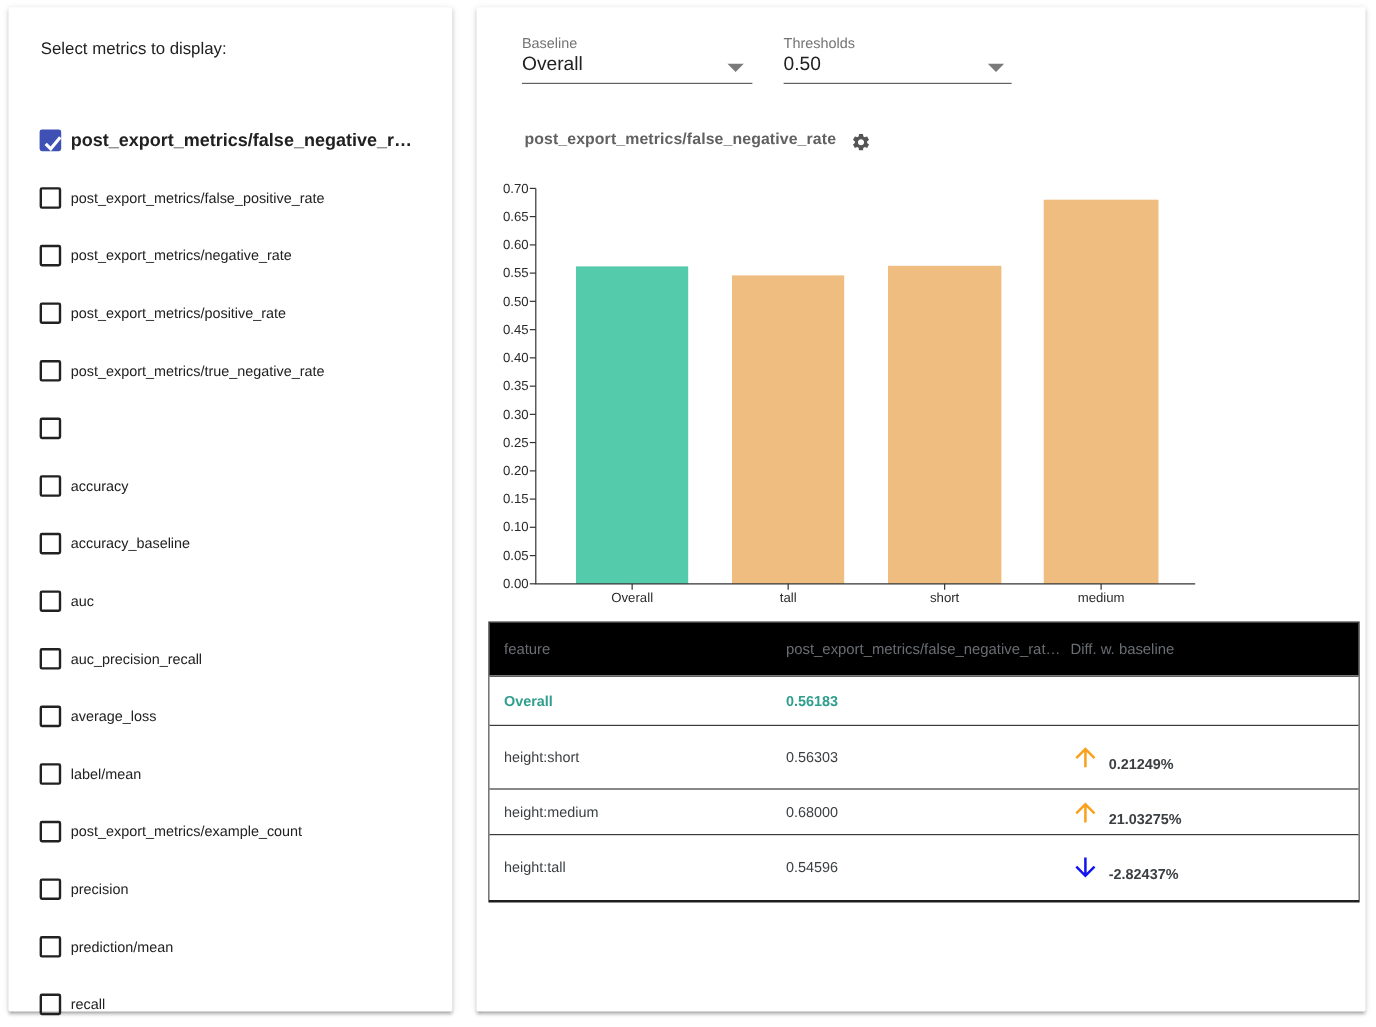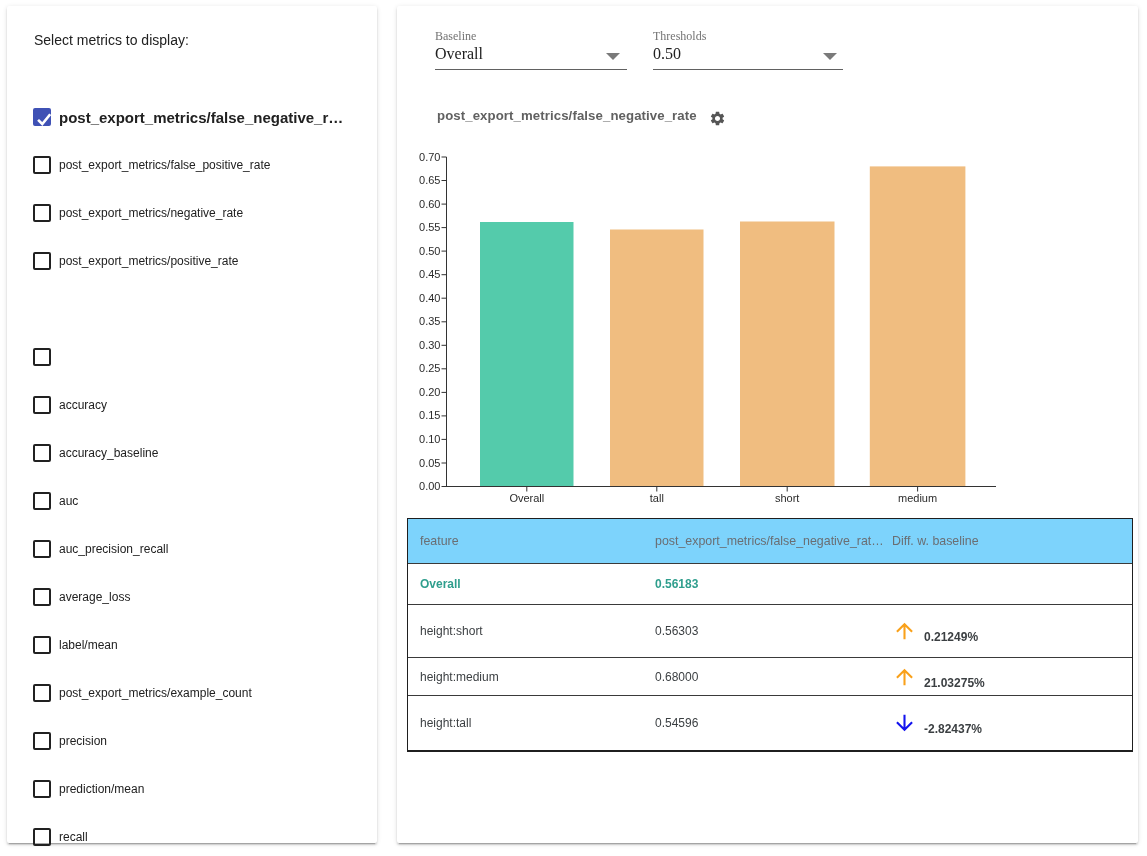--- a/index.html
+++ b/index.html
@@ -6,31 +6,31 @@
 .card { position:absolute; top:6px; height:837px; background:#fff; border-radius:2px;
   box-shadow:0 2px 2px rgba(0,0,0,0.14), 0 1px 5px rgba(0,0,0,0.12), 0 3px 1px -2px rgba(0,0,0,0.2); }
 #card1 { left:7px; width:370px; }
 #card2 { left:397px; width:741px; }
 #card1 h3 { position:absolute; left:27px; top:25.5px; font-size:14px; font-weight:400; color:#212121; }
 .row { position:absolute; left:26px; height:18px; width:330px;margin-top:36px; }
 .cb { position:absolute; left:0; top:0; width:18px; height:18px; border:2px solid #212121; border-radius:2px; }
 .cb.checked { border-color:#3f51b5; background:#3f51b5; }
 .lbl { position:absolute; left:26px; top:50%; transform:translateY(-50%); font-size:12px; color:#212121; white-space:nowrap; }
 .lbl.bold { font-weight:700; font-size:15px; }
-.dd { position:absolute; top:24px;font-family:Liberation Serif, serif; }
+.dd { position:absolute; top:24px; }
 .dd .dlabel { position:absolute; left:0; top:-1.5px; font-size:12px; color:#737373; }
 .dd .dval { position:absolute; left:0; top:15px; font-size:16px; color:#212121; }
 .dd .line { position:absolute; bottom:0; left:0; right:0; height:0; border-bottom:1.2px solid #616161; }
 #dd1 { left:38px; width:192px; height:40px; }
 #dd2 { left:256px; width:190px; height:40px; }
 .ctitle { position:absolute; left:40px; top:102px; font-size:13.2px; font-weight:700; color:#616161; letter-spacing:0.1px; }
 .mtable { position:absolute; left:10px; top:511.5px; width:726px; border:1.6px solid #1f1f1f; border-bottom-width:2.4px; }
 .trow { position:relative; background:#fff; }
 .trow + .trow { border-top:1.2px solid #3a3a3a; }
-.thead { background:#7dd3fc; color:#6a6e73; }
+.thead { background:#000000; color:#6a6e73; }
 .trow .cell { position:absolute; top:50%; transform:translateY(-50%); font-size:12px; white-space:nowrap; color:#3b3f42; }
 .thead .cell { color:#6a6e73; font-size:12.4px; }
 .c1 { left:12px; }
 .c2 { left:247px; }
 .c3 { left:484px; }
 .teal .cell { color:#2f9e8d; font-weight:700; }
 .diff { display:flex; align-items:flex-end; gap:7px;font-weight:bold; }
 .diff span { color:#3b3f42; }
 </style></head>
 <body>
@@ -48,20 +48,24 @@
       <span class="cb"></span>
       <span class="lbl">post_export_metrics/false_positive_rate</span>
     </div>
 <div class="row" style="top:162px">
       <span class="cb"></span>
       <span class="lbl">post_export_metrics/negative_rate</span>
     </div>
 <div class="row" style="top:210px">
       <span class="cb"></span>
       <span class="lbl">post_export_metrics/positive_rate</span>
+    </div>
+<div class="row" style="top:258px">
+      <span class="cb"></span>
+      <span class="lbl">post_export_metrics/true_negative_rate</span>
     </div>
 <div class="row" style="top:306px">
       <span class="cb"></span>
     </div>
 <div class="row" style="top:354px">
       <span class="cb"></span>
       <span class="lbl">accuracy</span>
     </div>
 <div class="row" style="top:402px">
       <span class="cb"></span>

